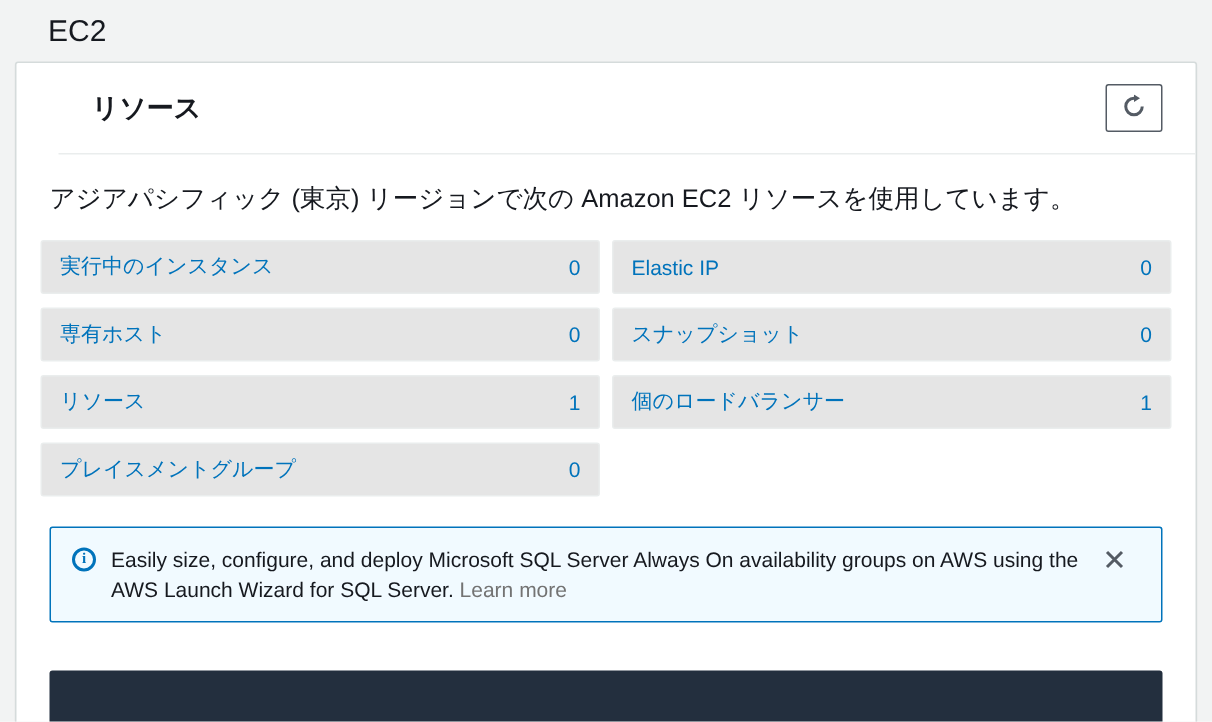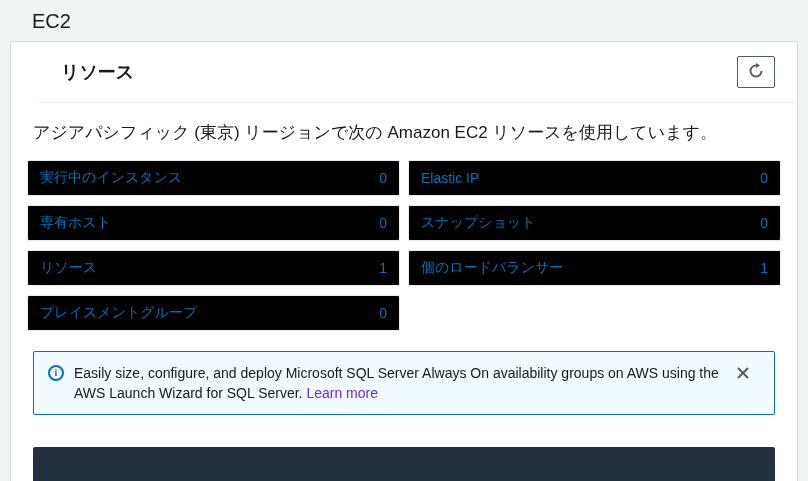--- a/index.html
+++ b/index.html
@@ -61,21 +61,21 @@
     grid-template-columns: 1fr 1fr;
     gap: 9px 8px;
     padding: 4px 16px 0;
   }
   .resource-item {
     display: flex;
     align-items: center;
     justify-content: space-between;
     border: 1px solid #eaeded;
     border-radius: 2px;
-    background: #000000;
+    background: #e5e5e5;
     padding: 7px 12px;
     font-size: 14px;
     color: #0073bb;
     text-decoration: none;
     cursor: pointer;
     min-height: 36px;
   }
   .resource-item .count { color: #0073bb; }
   .info-banner {
     margin: 20px 22px 0;
@@ -99,21 +99,21 @@
     color: #0073bb;
     font-weight: 700;
     font-size: 10px;
     line-height: 12px;
     text-align: center;
     margin-top: 2px;
     font-family: "Liberation Serif", serif;
   }
   .banner-text { flex: 1 1 auto; max-width: 650px; }
   .banner-text a {
-    color: #6d28d9;
+    color: #737373;
     text-decoration: none;
     cursor: pointer;
   }
   .banner-close {
     flex: 0 0 auto;
     background: transparent;
     border: none;
     cursor: pointer;
     padding: 2px;
     margin-top: 1px;

